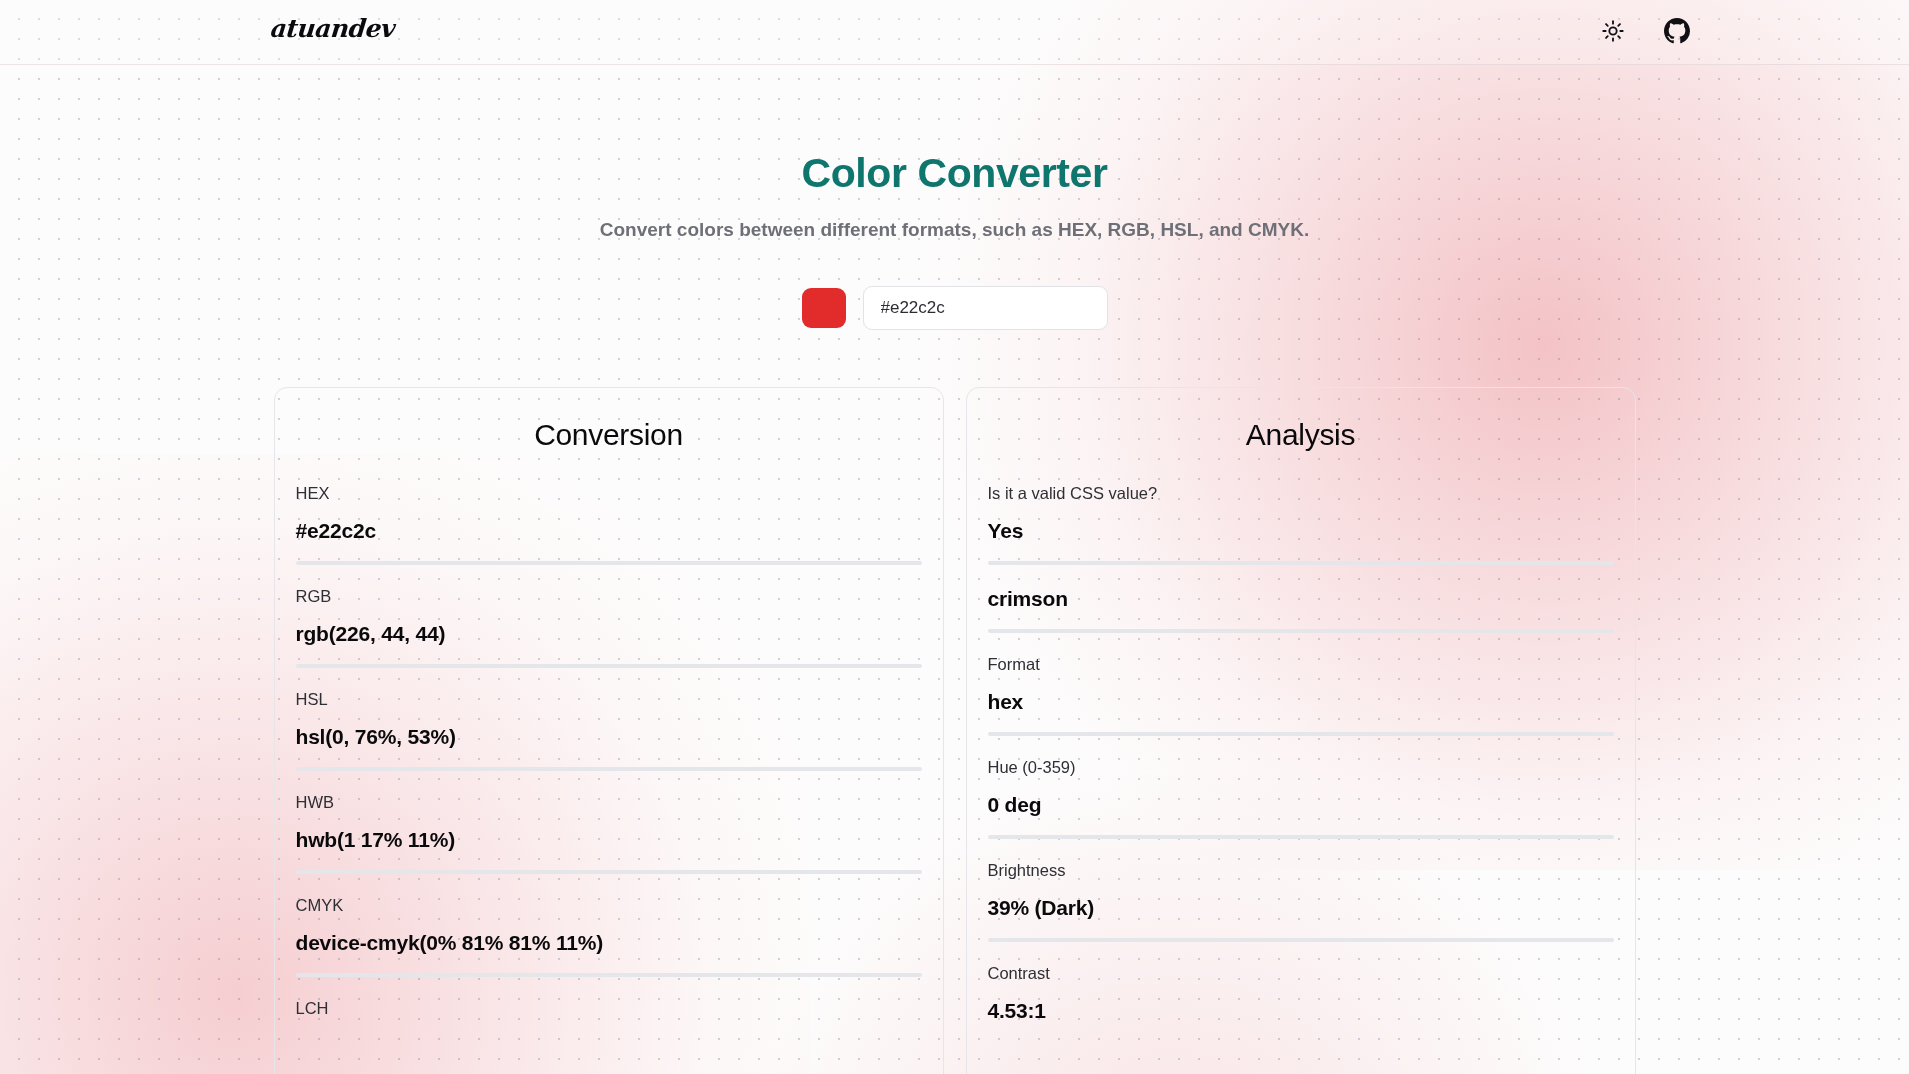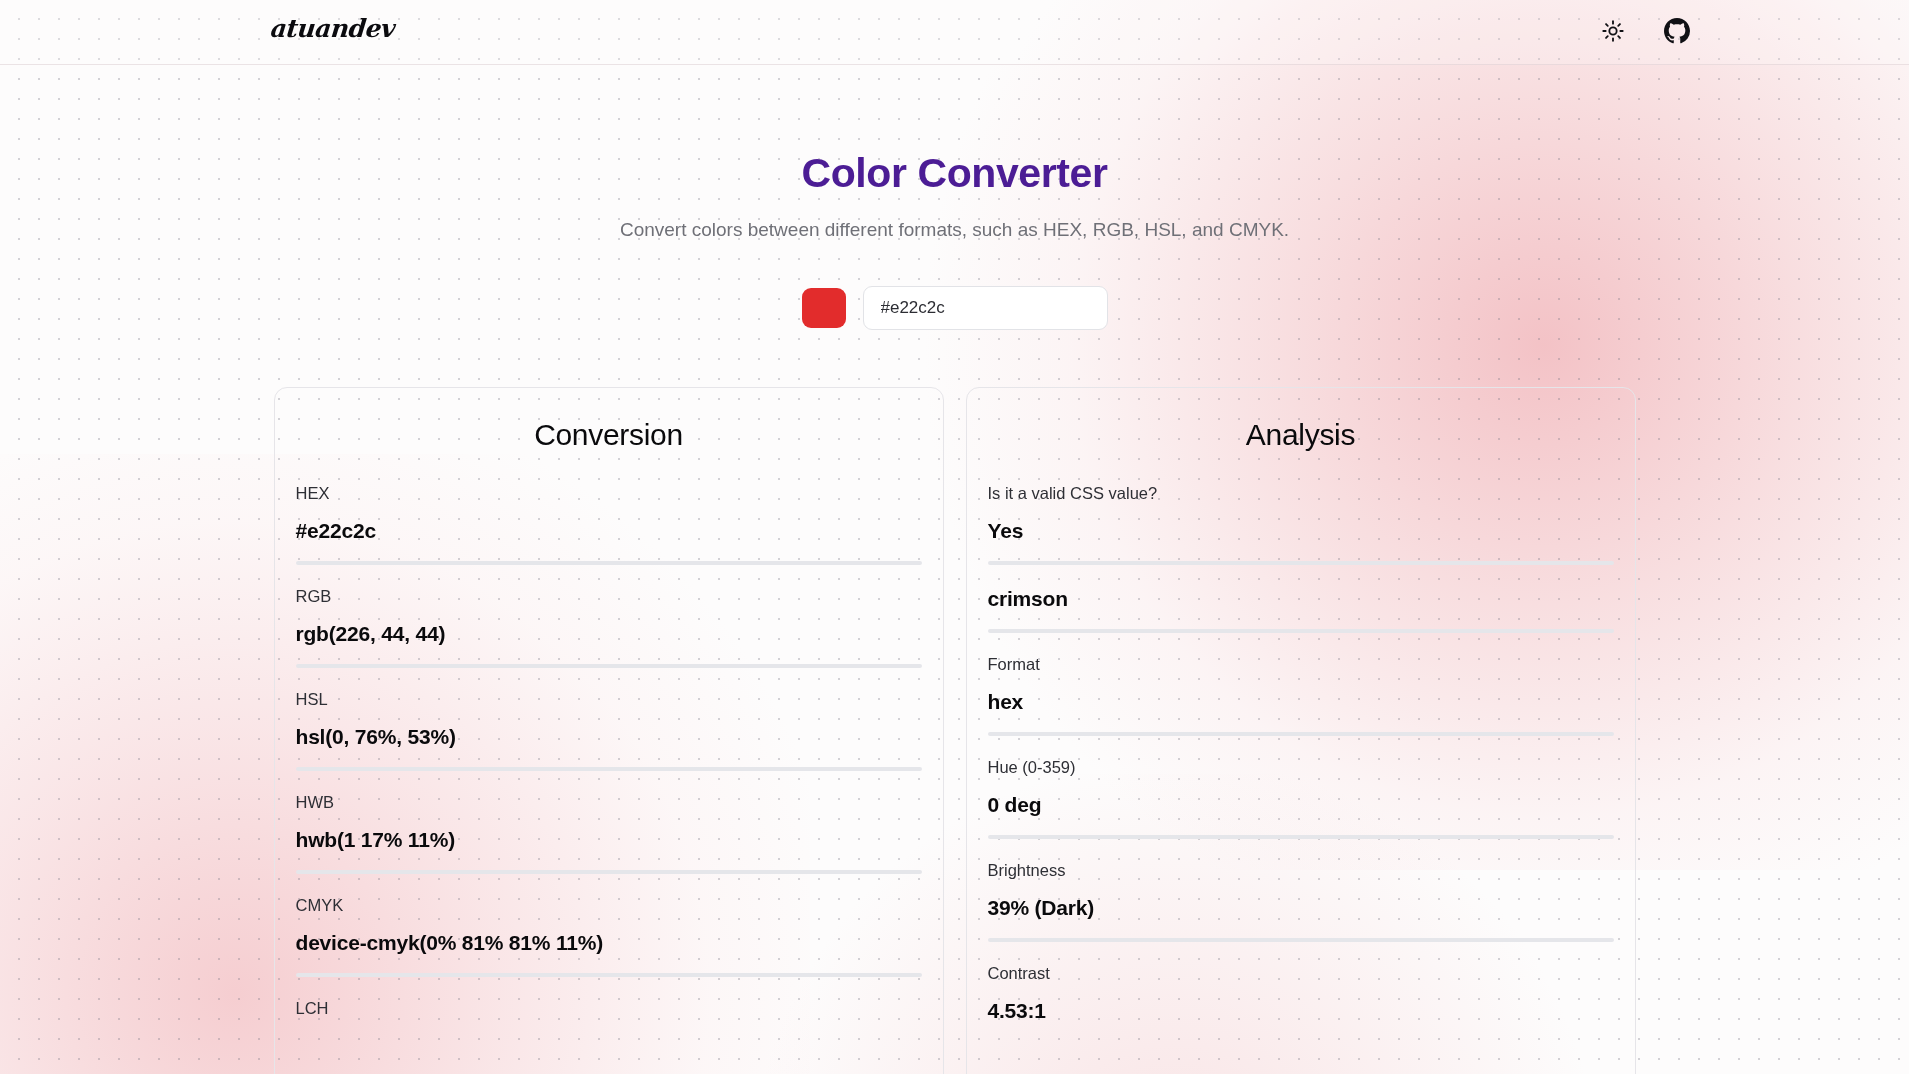--- a/index.html
+++ b/index.html
@@ -114,28 +114,28 @@
   
   #hero {
     position: relative;
     z-index: 3;
     text-align: center;
     margin-top: 85px;
   }
   #page-title {
     font-size: 41px;
     font-weight: 700;
-    color: #4c1d95;
+    color: #0f766e;
     letter-spacing: -0.4px;
   }
   #page-subtitle {
     margin-top: 22px;
     font-size: 19px;
     color: #6f7077;
-    font-weight: 400;
+    font-weight: 700;
   }
 
   
   #color-input-row {
     position: relative;
     z-index: 3;
     margin-top: 45px;
     display: flex;
     align-items: center;
     justify-content: center;

